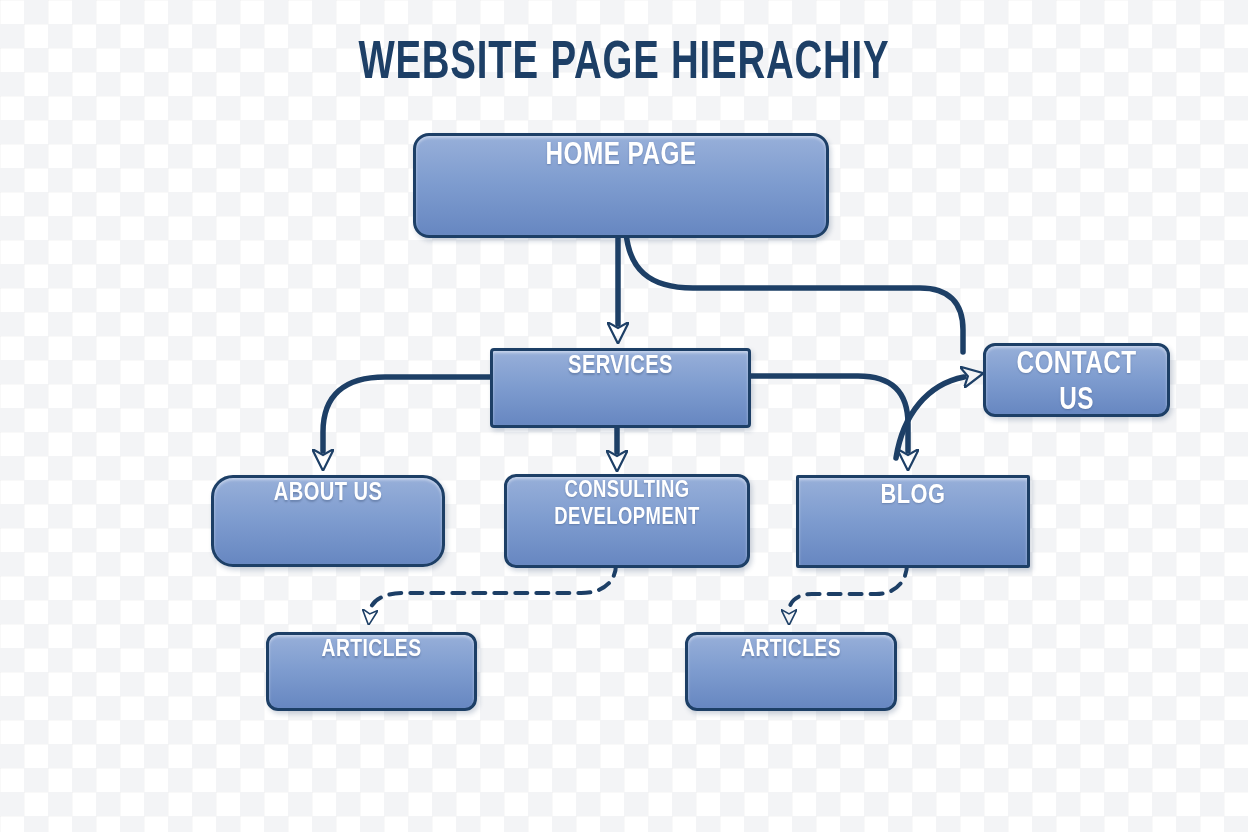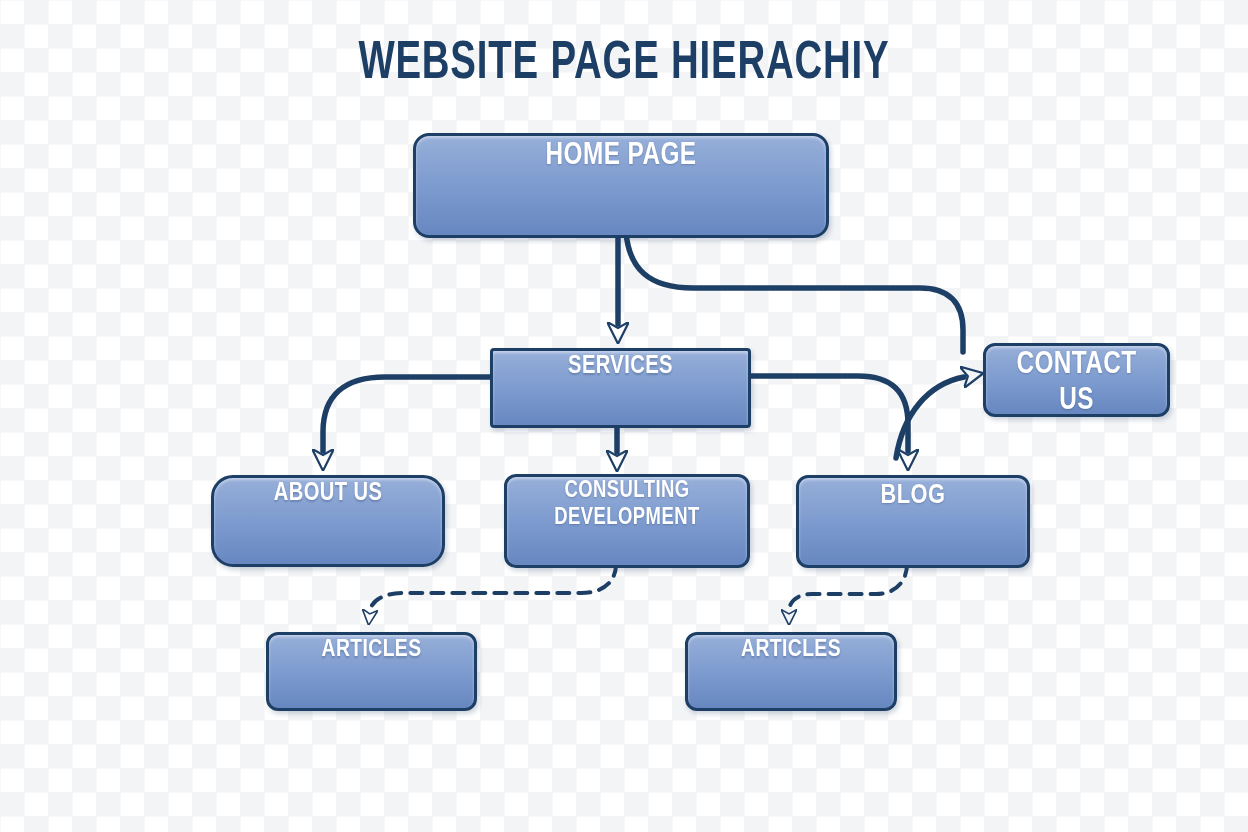--- a/index.html
+++ b/index.html
@@ -30,21 +30,21 @@
   .node .lbl{
     width:118%;text-align:center;line-height:1.18;
     transform:scale(.84,1.06);letter-spacing:.5px;
     text-shadow:0 1px 2px rgba(20,40,70,.25);
   }
   #n-home{left:413px;top:133px;width:410px;height:99px;border-radius:16px;font-size:29px;}
   #n-services{left:490px;top:348px;width:255px;height:74px;border-radius:4px;font-size:24px;}
   #n-contact{left:983px;top:343px;width:181px;height:68px;border-radius:12px;font-size:29px;}
   #n-about{left:211px;top:475px;width:228px;height:86px;border-radius:22px;font-size:24px;}
   #n-consulting{left:497px;top:474px;width:240px;height:88px;border-radius:12px;font-size:22px;margin-left:7px;}
-  #n-blog{left:796px;top:475px;width:228px;height:87px;border-radius:12px;font-size:26px;}
+  #n-blog{left:796px;top:475px;width:228px;height:87px;border-radius:2px;font-size:26px;}
   #n-articles-left{left:266px;top:632px;width:205px;height:73px;border-radius:12px;font-size:23px;}
   #n-articles-right{left:685px;top:632px;width:206px;height:73px;border-radius:12px;font-size:23px;}
   svg.edges{position:absolute;left:0;top:0;width:1248px;height:832px;pointer-events:none;}
   svg.edges path{fill:none;stroke:var(--navy,#1d3f66);stroke-linecap:round;}
   svg.edges path.solid{stroke-width:5.5;}
   svg.edges path.dashed{stroke-width:4;stroke-dasharray:12 9;}
 </style>
 </head>
 <body>
 

